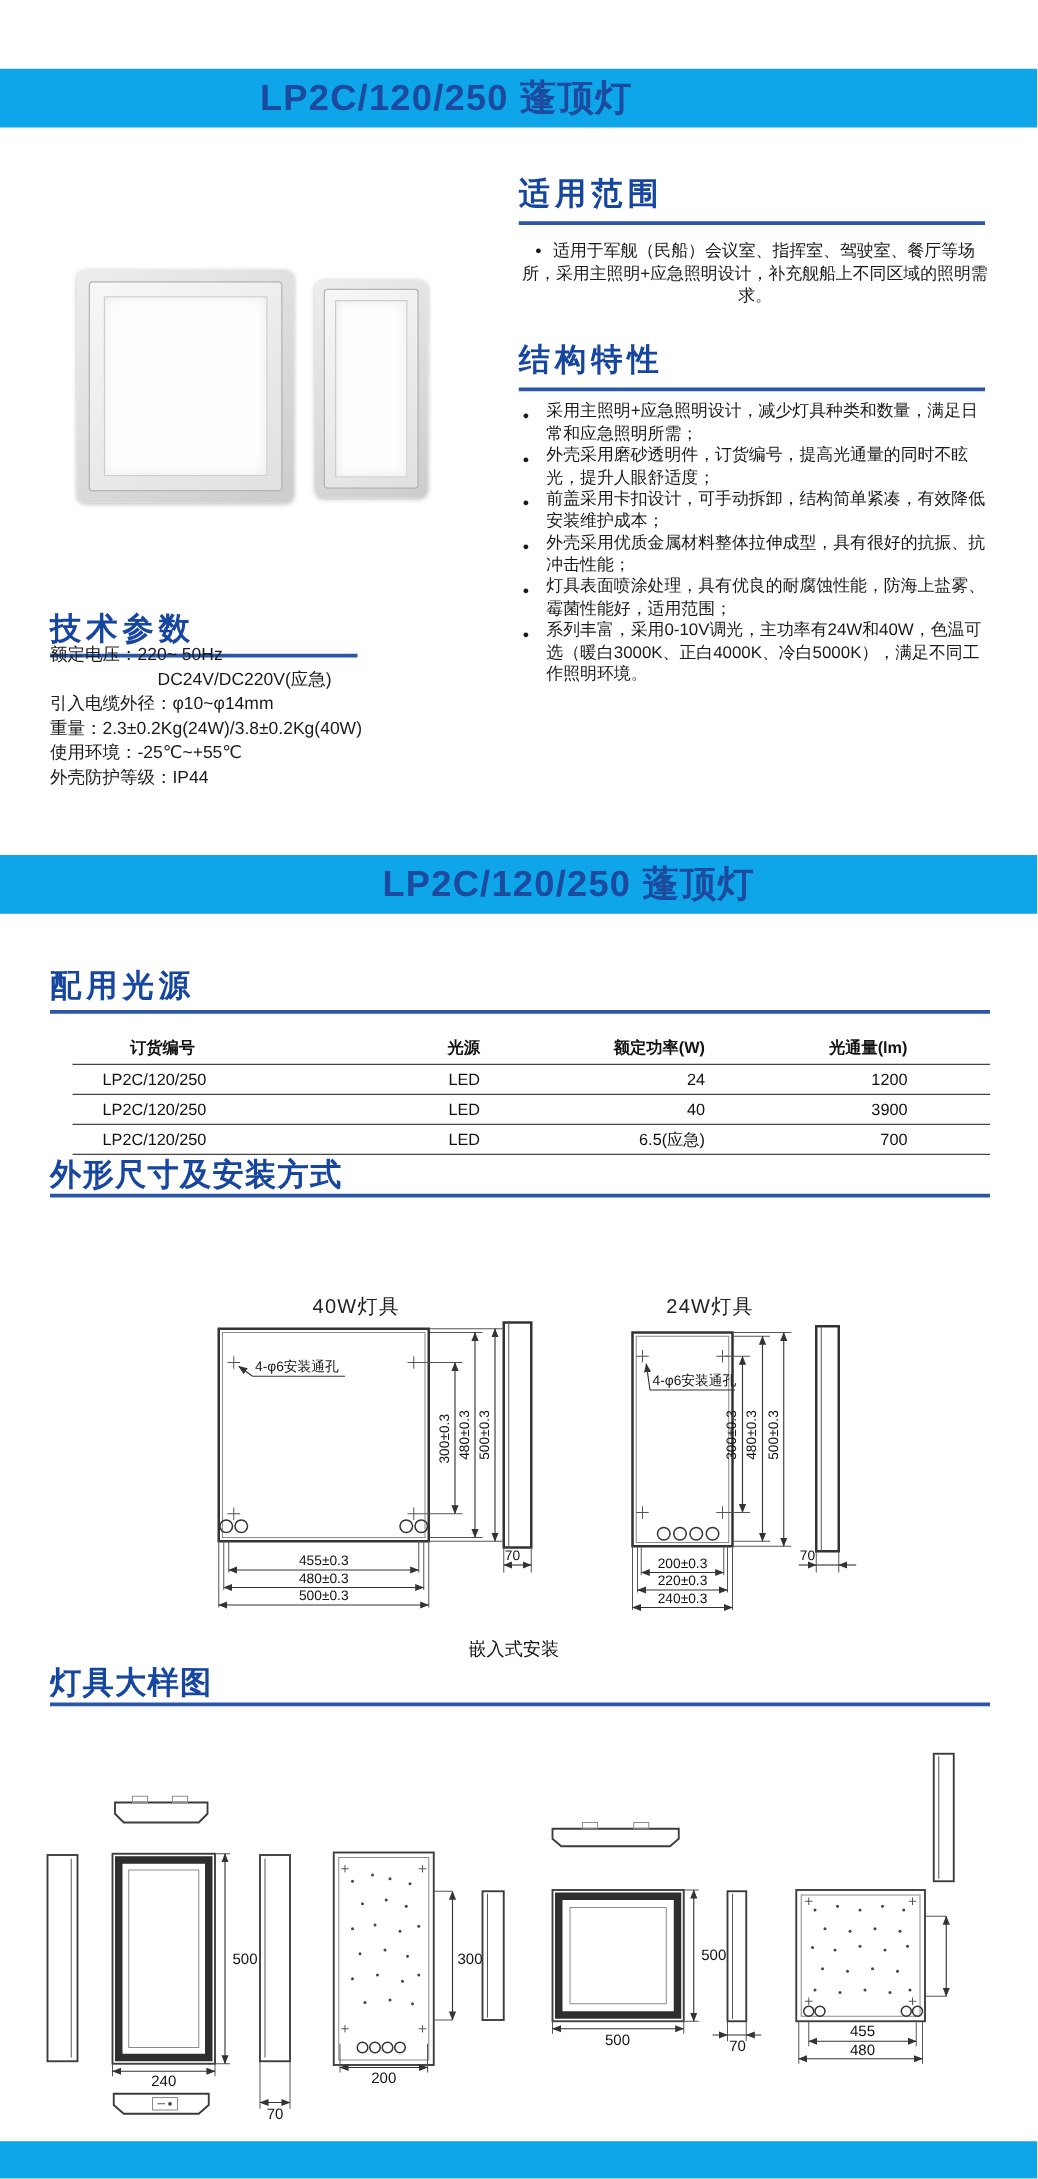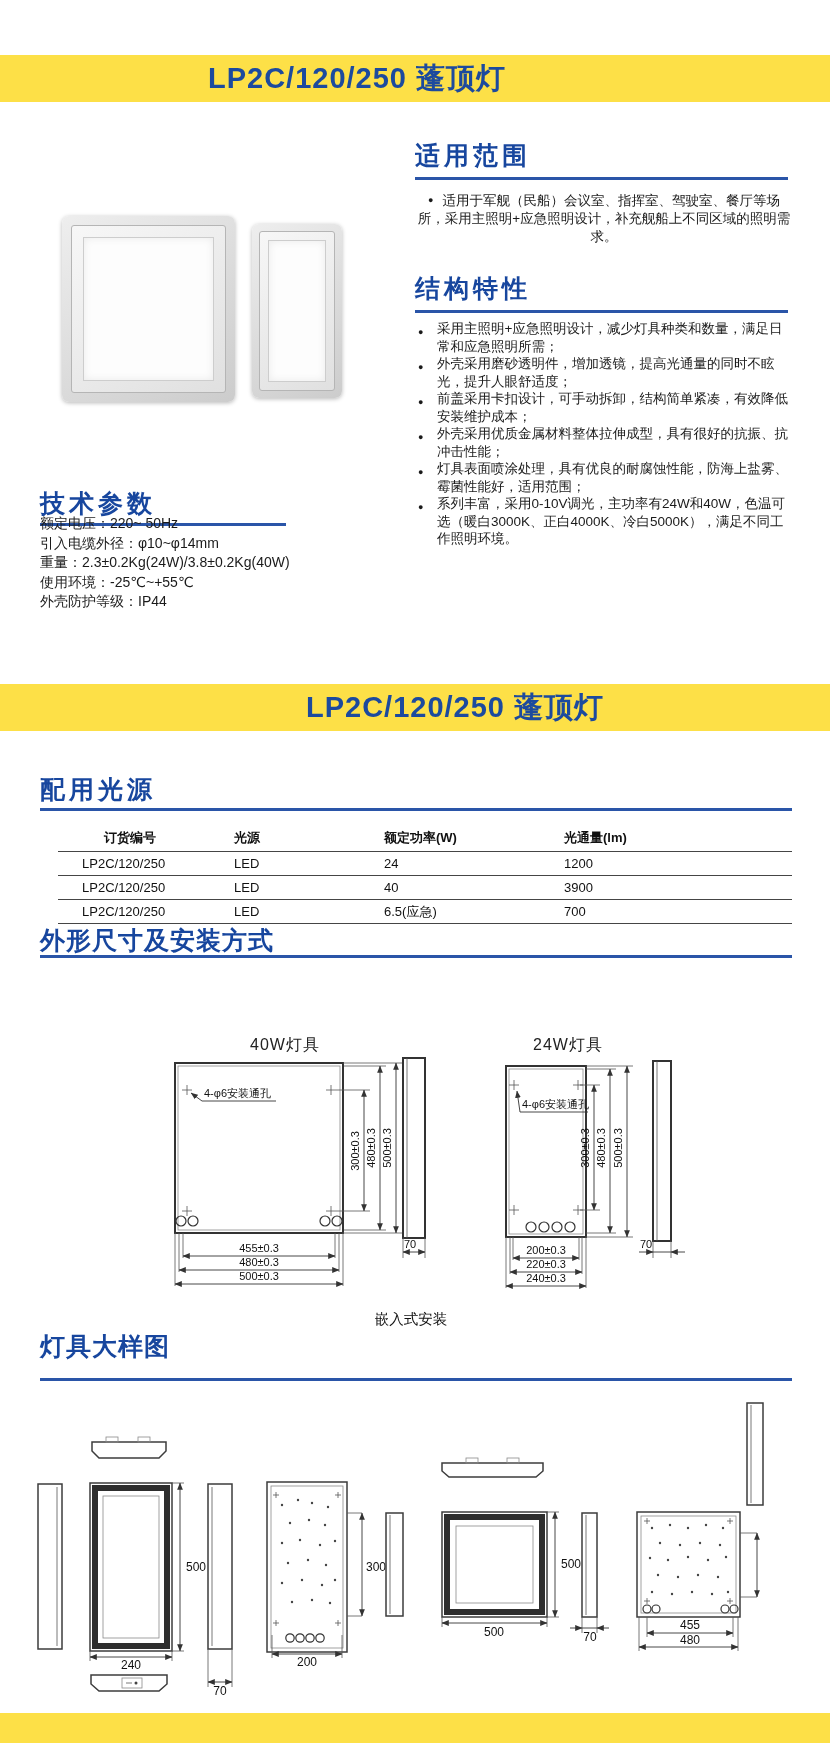--- a/index.html
+++ b/index.html
@@ -1,20 +1,20 @@
 <!DOCTYPE html>
 <html><head>
 <meta charset="utf-8">
 <style>
   html,body{margin:0;padding:0;background:#fff;}
   .page{position:relative;width:830px;height:1743px;background:#fff;overflow:hidden;
         font-family:"Liberation Sans","DejaVu Sans",sans-serif;color:#1a1a1a;}
 
   
-  .band{position:absolute;left:0;width:830px;height:47px;background:#fde047;}
+  .band{position:absolute;left:0;width:830px;height:47px;background:#0ea5e9;}
   .band-title{position:absolute;top:50%;transform:translate(-50%,-50%);
               font-size:29px;font-weight:bold;color:#1c4a9e;letter-spacing:1px;white-space:nowrap;}
 
   
   .sec-h{position:absolute;border-bottom:3px solid #2a55a8;}
   .sec-h h2{margin:0;font-size:25px;font-weight:bold;color:#17469e;line-height:23px;}
   .ls4 h2{letter-spacing:4px;}
   .ls1 h2{letter-spacing:1px;}
 
   
@@ -35,21 +35,21 @@
   .bitem .dot{position:absolute;left:3px;top:4px;font-size:9px;}
   .tech{position:absolute;font-size:14px;line-height:19.5px;}
   .tech .ind{padding-left:86px;}
 
   
   .spec-table{position:absolute;font-size:13px;color:#111;}
   .trow{display:grid;grid-template-columns:176px 150px 180px 162px 66px;align-items:center;
         border-bottom:1.5px solid #454545;}
   .trow.head{height:27px;font-weight:bold;}
   .trow.body{height:23px;}
-  .tc{text-align:left;}
+  .tc{text-align:right;}
   .tc.c1{text-align:left;padding-left:24px;}
   .trow.head .tc.c1{padding-left:46px;}
 
   .center-label{position:absolute;text-align:center;font-size:14.5px;color:#111;margin-top:10px;}
 
   
   svg{position:absolute;overflow:visible;}
   .ln2{fill:none;stroke:#333;stroke-width:2;}
   .ln15{fill:none;stroke:#3c3c3c;stroke-width:1.5;}
   .ln08{fill:none;stroke:#8a8a8a;stroke-width:.8;}
@@ -86,32 +86,33 @@
   <div class="sec-h ls4" style="left:415px;top:144px;width:373px;padding-bottom:10px;">
     <h2>适用范围</h2>
   </div>
   <p class="para" style="left:415px;top:191px;width:378px;"><span class="idot">●</span><span>适用于军舰（民船）会议室、指挥室、驾驶室、餐厅等场所，采用主照明+应急照明设计，补充舰船上不同区域的照明需求。</span></p>
 
   <div class="sec-h ls4" style="left:415px;top:277px;width:373px;padding-bottom:10px;">
     <h2>结构特性</h2>
   </div>
   <div class="blist" style="left:415px;top:320px;width:380px;">
     <div class="bitem"><span class="dot">●</span><span>采用主照明+应急照明设计，减少灯具种类和数量，满足日常和应急照明所需；</span></div>
-    <div class="bitem"><span class="dot">●</span><span>外壳采用磨砂透明件，增加透镜，提高光通量的同时不眩光，提升人眼舒适度；</span></div>
+    <div class="bitem"><span class="dot">●</span><span>外壳采用磨砂透明件，订货编号，提高光通量的同时不眩光，提升人眼舒适度；</span></div>
     <div class="bitem"><span class="dot">●</span><span>前盖采用卡扣设计，可手动拆卸，结构简单紧凑，有效降低安装维护成本；</span></div>
     <div class="bitem"><span class="dot">●</span><span>外壳采用优质金属材料整体拉伸成型，具有很好的抗振、抗冲击性能；</span></div>
     <div class="bitem"><span class="dot">●</span><span>灯具表面喷涂处理，具有优良的耐腐蚀性能，防海上盐雾、霉菌性能好，适用范围；</span></div>
     <div class="bitem"><span class="dot">●</span><span>系列丰富，采用0-10V调光，主功率有24W和40W，色温可选（暖白3000K、正白4000K、冷白5000K），满足不同工作照明环境。</span></div>
   </div>
 
   <div class="sec-h ls4" style="left:40px;top:492px;width:246px;padding-bottom:8px;">
     <h2>技术参数</h2>
   </div>
   <div class="tech" style="left:40px;top:514px;width:370px;">
     <div>额定电压：220~ 50Hz</div>
+    <div class="ind">DC24V/DC220V(应急)</div>
     <div>引入电缆外径：φ10~φ14mm</div>
     <div>重量：2.3±0.2Kg(24W)/3.8±0.2Kg(40W)</div>
     <div>使用环境：-25℃~+55℃</div>
     <div>外壳防护等级：IP44</div>
   </div>
 
   <div class="band" style="top:684px;">
     <span class="band-title" style="left:455px;">LP2C/120/250 蓬顶灯</span>
   </div>
 
@@ -273,21 +274,21 @@
         <text class="dim" x="416" y="250" text-anchor="middle">220±0.3</text>
         <line class="dl" x1="380" y1="254" x2="452" y2="254" marker-start="url(#arA)" marker-end="url(#arA)"></line>
         <text class="dim" x="416" y="264" text-anchor="middle">240±0.3</text>
         <line class="dl" x1="376" y1="268" x2="456" y2="268" marker-start="url(#arA)" marker-end="url(#arA)"></line>
       </g>
     </g>
   </svg>
 
   <div class="center-label" style="left:338px;top:1300px;width:146px;">嵌入式安装</div>
 
-  <div class="sec-h ls1" style="left:40px;top:1335px;width:752px;padding-bottom:20px;">
+  <div class="sec-h ls1" style="left:40px;top:1335px;width:752px;padding-bottom:4px;">
     <h2>灯具大样图</h2>
   </div>
 
   <svg style="left:20px;top:1395px;" width="770" height="315" viewBox="0 0 770 315">
     <defs>
       <marker id="arB" viewBox="0 0 10 10" refX="9.5" refY="5" markerWidth="8" markerHeight="8" orient="auto-start-reverse">
         <path d="M0,1 L10,5 L0,9 Z" fill="#333"></path>
       </marker>
     </defs>
 

